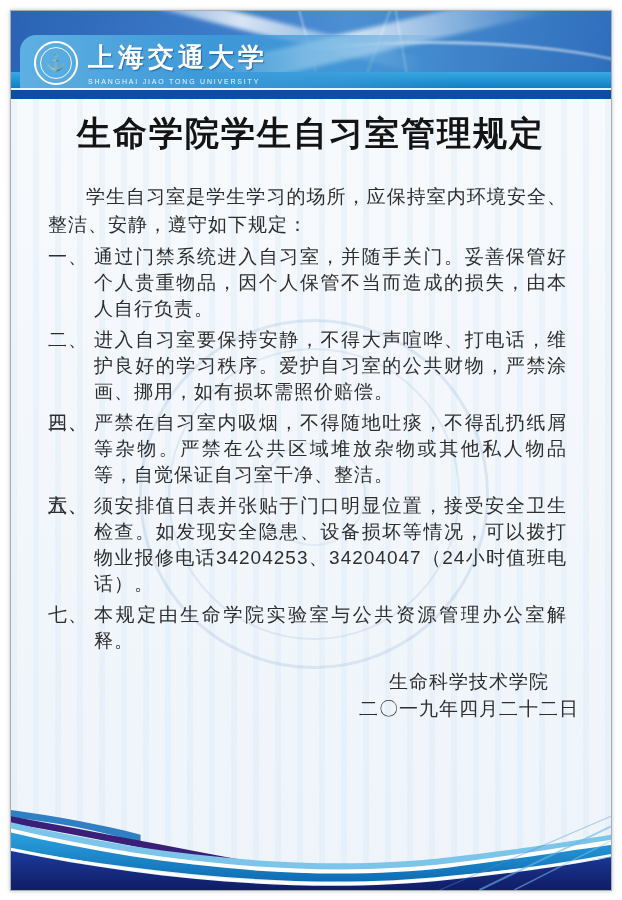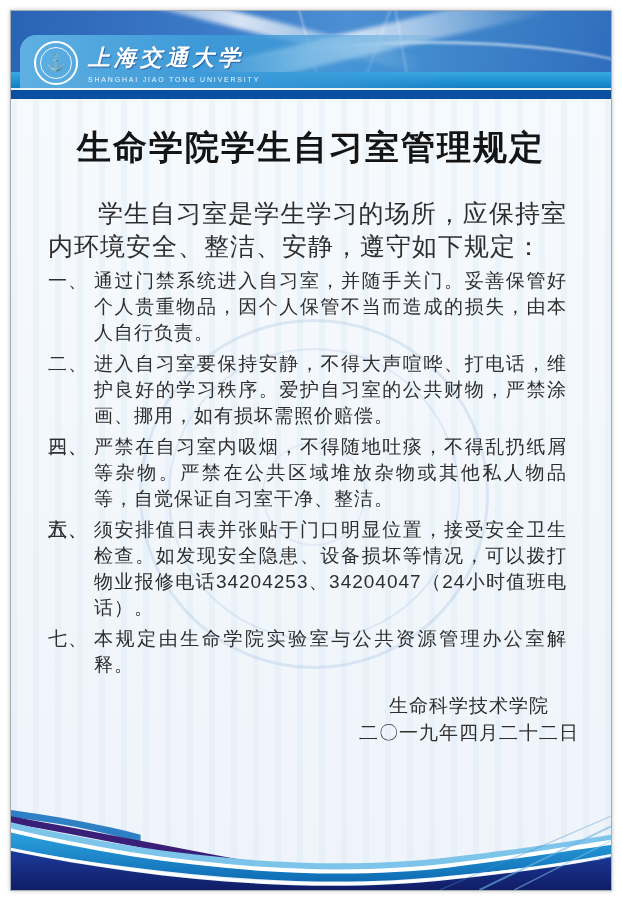--- a/index.html
+++ b/index.html
@@ -66,21 +66,21 @@
     border: 2px solid #ffffff; position: relative; flex: 0 0 auto;
     display: flex; align-items: center; justify-content: center;
   }
   .seal::before {
     content: ""; position: absolute; inset: 4px;
     border: 1px solid rgba(255,255,255,.9); border-radius: 50%;
   }
   .seal-glyph { color: #ffffff; font-size: 17px; line-height: 1; }
   .logo-text { margin-left: 10px; color: #ffffff; }
   .logo-cn {
-    font-size: 22px; font-weight: bold; font-style: italic;
+    font-size: 26px; font-weight: bold; 
     letter-spacing: 4px; text-shadow: 1px 1px 1px rgba(20,60,120,.6);
   }
   .logo-en {
     font-size: 7px; letter-spacing: 1.8px; margin-top: 3px; color: #eaf6ff;
   }
 
   
   .body {
     position: absolute; left: 0; top: 88px; right: 0; bottom: 0;
     background:
@@ -96,27 +96,27 @@
   .watermark::before {
     content: ""; position: absolute; inset: 26px;
     border: 2px solid rgba(130,168,214,.18); border-radius: 50%;
   }
   .watermark::after {
     content: ""; position: absolute; inset: 120px;
     border: 2px solid rgba(130,168,214,.15); border-radius: 50%;
   }
 
   .title {
-    margin-top: 26px; text-align: center;
+    margin-top: 12px; text-align: center;
     font-size: 34px; font-weight: 900; color: #141414;
     letter-spacing: 2px; position: relative;
   }
   .intro {
     margin: 26px 44px 4px 37px;
-    font-size: 25px; line-height: 33px; letter-spacing: 1px;
+    font-size: 19px; line-height: 28px; letter-spacing: 1px;
     text-indent: 2em; text-align: justify; position: relative;
   }
   .rules {
     list-style: none; margin: 2px 44px 0 37px; position: relative;
   }
   .rules li {
     position: relative; padding-left: 46px;
     font-size: 19px; line-height: 26px; letter-spacing: 1px;
     text-align: justify; margin-top: 5px;
   }

